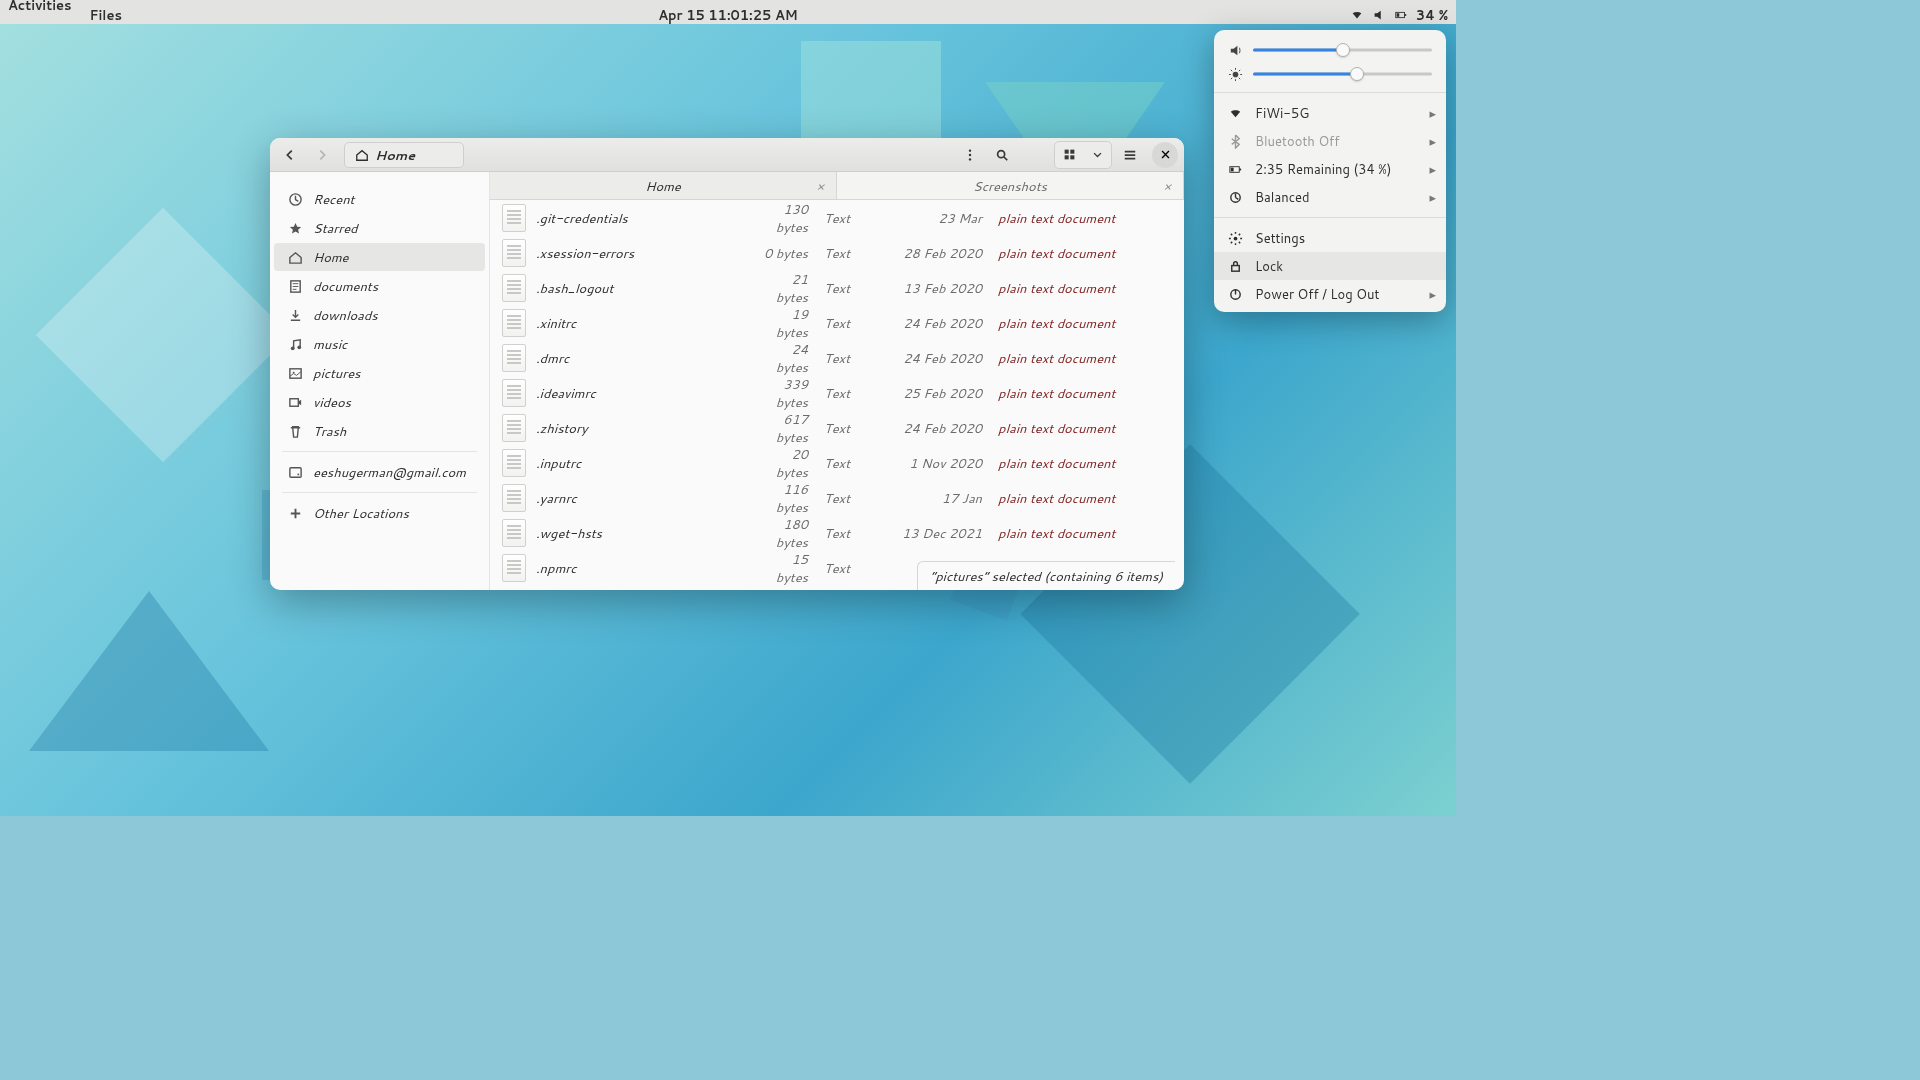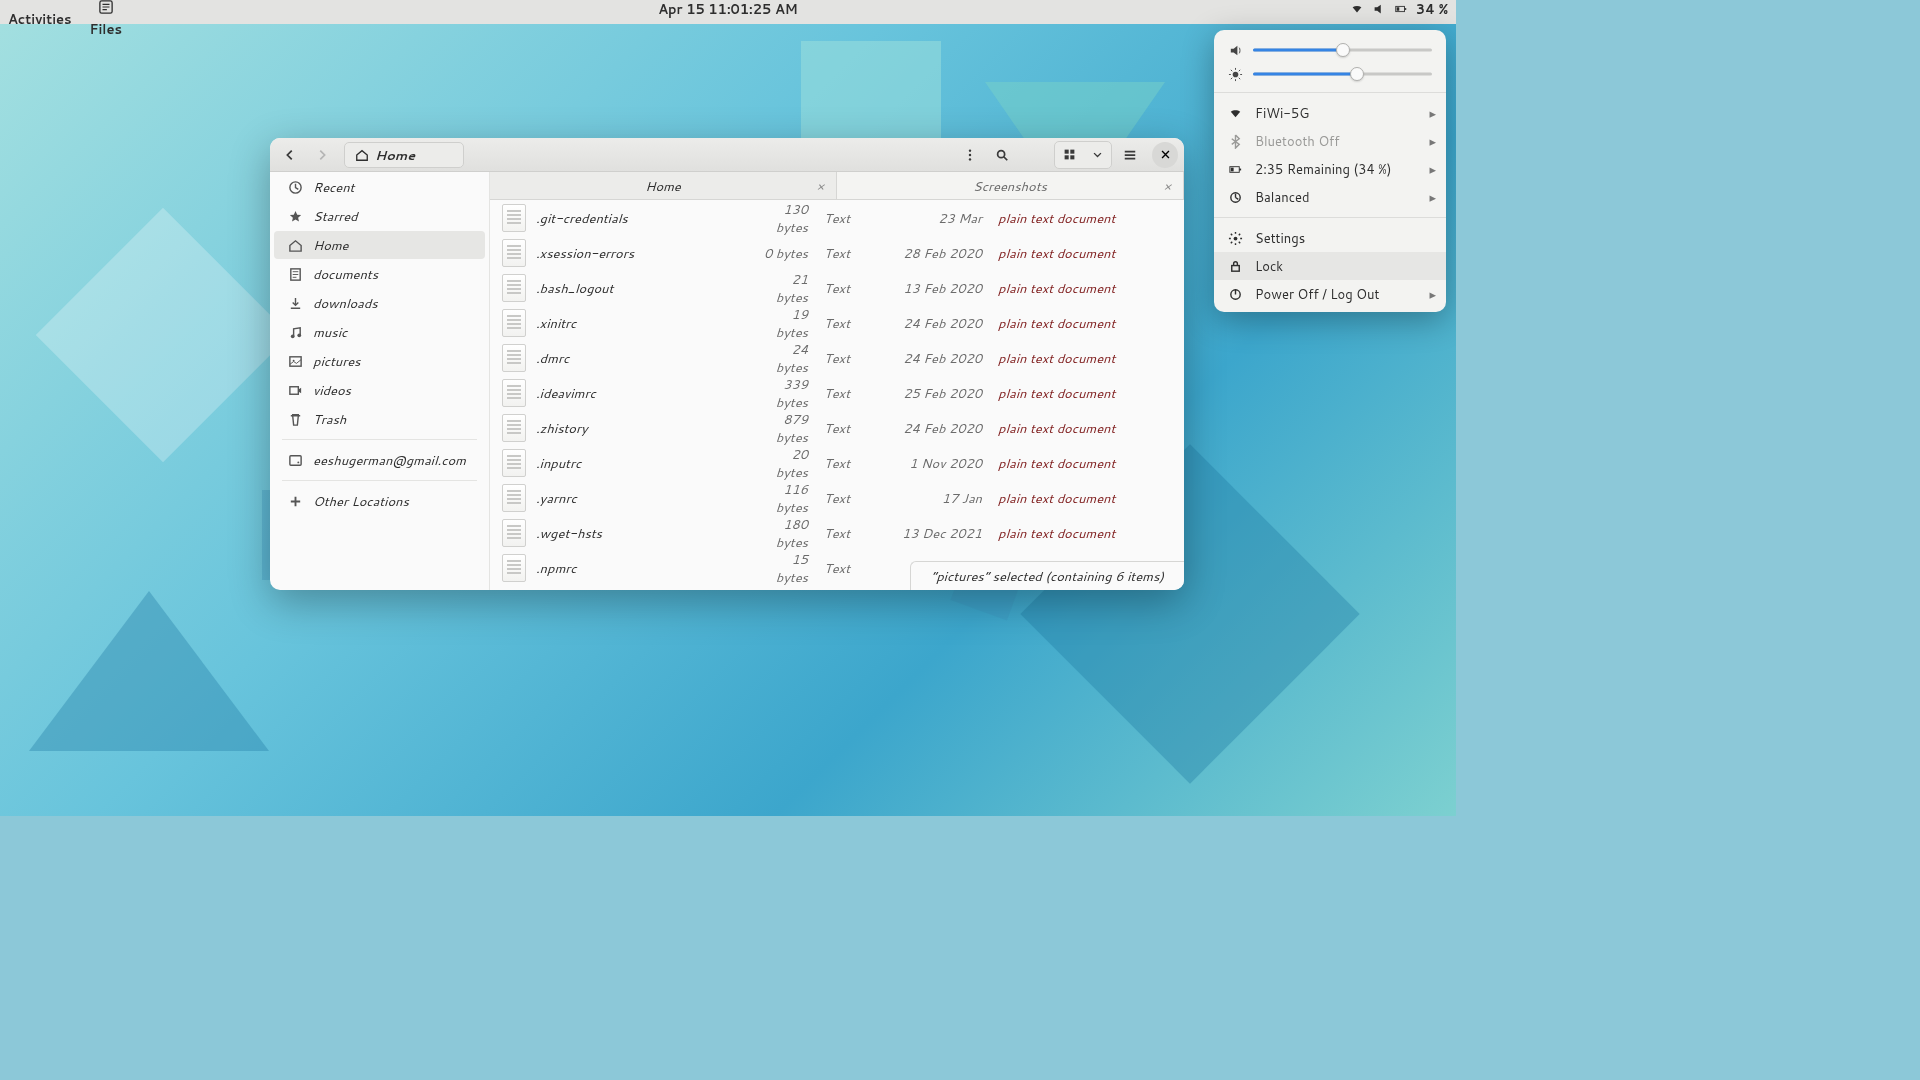--- a/index.html
+++ b/index.html
@@ -15,40 +15,40 @@
 .tri { position:absolute; width:0; height:0; }
 .tri.a { border-left:120px solid transparent; border-right:120px solid transparent; border-bottom:160px solid rgba(40,130,170,0.4); left:2%; bottom:8%; }
 .tri.b { border-left:90px solid transparent; border-right:90px solid transparent; border-top:130px solid rgba(120,210,200,0.5); right:20%; top:10%; }
 .tri.c { border-left:70px solid transparent; border-right:70px solid transparent; border-bottom:100px solid rgba(255,255,255,0.3); left:40%; top:55%; }
 .sq { position:absolute; background: rgba(60,150,190,0.35); }
 .sq.a { width:90px; height:90px; left:18%; top:60%; }
 .sq.b { width:60px; height:60px; right:30%; bottom:25%; transform: rotate(20deg);}
 .sq.c { width:140px; height:140px; left:55%; top:5%; background: rgba(160,225,220,0.5);}
 
 
-.panel { position: absolute; top:0; left:0; right:0; height:24px; background:#e3e3e1; display:flex; align-items:flex-start; font-size:13px; color:#2e2e2e; font-weight:600; padding:0 8px; z-index:100; }
+.panel { position: absolute; top:0; left:0; right:0; height:24px; background:#e3e3e1; display:flex; align-items:flex-end; font-size:13px; color:#2e2e2e; font-weight:600; padding:0 8px; z-index:100; }
 .panel .left { display:flex; align-items:center; gap:18px; }
 .panel .center { position:absolute; left:50%; transform:translateX(-50%); }
 .panel .right { margin-left:auto; display:flex; align-items:center; gap:8px; }
 .panel .app { display:flex; align-items:center; gap:6px;flex-direction:column; }
 .panel svg { width:14px; height:14px; }
 
 
 .window { position:absolute; left:270px; top:138px; width:914px; height:452px; background:#fafafa; border-radius:10px; box-shadow:0 12px 40px rgba(0,0,0,0.3); overflow:hidden; display:flex; flex-direction:column;font-style:italic; }
 .titlebar { height:34px; background:linear-gradient(#ececea,#e0e0de); display:flex; align-items:center; border-bottom:1px solid #cfcfcd; padding:0 6px; gap:4px; }
 .tb-btn { width:28px; height:26px; border-radius:5px; display:flex; align-items:center; justify-content:center; color:#3a3a3a; }
 .tb-btn.disabled { color:#b5b5b5; }
 .tb-close { width:26px; height:26px; border-radius:50%; background:#d8d8d6; display:flex; align-items:center; justify-content:center; margin-left:4px;}
 .path-box { display:flex; align-items:center; gap:6px; height:26px; padding:0 10px; border:1px solid #cfcfcd; border-radius:5px; background:#ececea; font-size:13px; font-weight:600; color:#2e2e2e; margin-left:4px; flex:0 0 auto; min-width:120px; }
 .tb-spacer { flex:1; }
 .tb-group { display:flex; align-items:center; gap:2px; border:1px solid #cfcfcd; border-radius:5px; padding:1px; background:#ececea; }
 .tb-group .tb-btn { width:26px; height:24px; border-radius:4px; }
 
 .window-body { flex:1; display:flex; min-height:0; }
-.sidebar { width:220px; border-right:1px solid #e4e4e2; padding:0 0; overflow:auto; }
+.sidebar { width:220px; border-right:1px solid #e4e4e2; padding:12px 0; overflow:auto; }
 .side-item { display:flex; align-items:center; gap:10px; height:28px; padding:0 14px; font-size:13px; color:#2e2e2e; border-radius:4px; margin:1px 4px; }
 .side-item.selected { background:#e6e6e4; }
 .side-sep { height:1px; background:#e4e4e2; margin:6px 12px; }
 .side-item svg { width:15px; height:15px; flex:0 0 15px; color:#555; }
 
 .main { flex:1; display:flex; flex-direction:column; min-width:0; position:relative; }
 .tabbar { height:28px; display:flex; border-bottom:1px solid #d6d6d4; background:#efefed; }
 .tab { flex:1; display:flex; align-items:center; justify-content:center; position:relative; font-size:13px; color:#2e2e2e; border-right:1px solid #d6d6d4; background:#ececea;}
 .tab.inactive { background:#f4f4f2; color:#6b6b6b; }
 .tab .tab-x { position:absolute; right:8px; top:50%; transform:translateY(-50%); width:16px; height:16px; display:flex; align-items:center; justify-content:center; color:#8a8a8a;}
@@ -62,21 +62,21 @@
 .col-menu { width:24px; justify-content:center; color:#777; border-right:none;}
 .filelist { flex:1; overflow:auto; }
 .row { display:flex; align-items:center; height:35px; font-size:13px; color:#2e2e2e; padding-left:12px; }
 .row .icon { width:24px; height:28px; margin-right:10px; background:linear-gradient(#fff,#f2f2f0); border:1px solid #d0d0ce; border-radius:2px; position:relative; flex:0 0 24px;}
 .row .icon::before { content:""; position:absolute; left:4px; right:4px; top:5px; height:2px; background:#c8c8c6; box-shadow:0 4px 0 #c8c8c6, 0 8px 0 #c8c8c6, 0 12px 0 #c8c8c6;}
 .row .fname { flex:1; }
 .row .fsize { width:60px; text-align:right; color:#6b6b6b; padding-right:8px;}
 .row .ftype { width:76px; color:#6b6b6b; padding-left:8px;}
 .row .fmod { width:98px; text-align:right; color:#6b6b6b; padding-right:8px;}
 .row .fdtype { width:194px; color:#7f1d1d; padding-left:8px;}
-.statuspop { position:absolute; bottom:0; right:0; background:#fafafa; border:1px solid #d6d6d4; border-bottom:none; border-right:none; border-top-left-radius:6px; padding:5px 20px; font-size:13px; color:#2e2e2e; }
+.statuspop { position:absolute; bottom:0; right:9px; background:#fafafa; border:1px solid #d6d6d4; border-bottom:none; border-right:none; border-top-left-radius:6px; padding:5px 12px; font-size:13px; color:#2e2e2e; }
 
 
 .sysmenu { position:absolute; right:10px; top:30px; width:232px; background:#f3f3f1; border-radius:10px; box-shadow:0 8px 32px rgba(0,0,0,0.3); padding:8px 0 4px; z-index:200; font-size:13px; color:#2e2e2e;}
 .slider-row { display:flex; align-items:center; gap:10px; padding:4px 14px; }
 .slider-row svg { width:15px; height:15px; color:#444;}
 .slider { flex:1; height:16px; position:relative; }
 .slider .track { position:absolute; left:0; right:0; top:50%; height:3px; transform:translateY(-50%); background:#c8c8c6; border-radius:2px;}
 .slider .fill { position:absolute; left:0; top:50%; height:3px; transform:translateY(-50%); background:#3584e4; border-radius:2px;}
 .slider .thumb { position:absolute; top:50%; width:14px; height:14px; background:#fafafa; border:1px solid #b0b0ae; border-radius:50%; transform:translate(-50%,-50%); box-shadow:0 1px 2px rgba(0,0,0,0.15);}
 .menu-sep { height:1px; background:#dcdcda; margin:6px 0; }
@@ -323,21 +323,21 @@
             <div class="icon"></div>
             <div class="fname">.ideavimrc</div>
             <div class="fsize">339 bytes</div>
             <div class="ftype">Text</div>
             <div class="fmod">25 Feb 2020</div>
             <div class="fdtype">plain text document</div>
           </div>
           <div class="row">
             <div class="icon"></div>
             <div class="fname">.zhistory</div>
-            <div class="fsize">879 bytes</div>
+            <div class="fsize">617 bytes</div>
             <div class="ftype">Text</div>
             <div class="fmod">24 Feb 2020</div>
             <div class="fdtype">plain text document</div>
           </div>
           <div class="row">
             <div class="icon"></div>
             <div class="fname">.inputrc</div>
             <div class="fsize">20 bytes</div>
             <div class="ftype">Text</div>
             <div class="fmod">1 Nov 2020</div>

